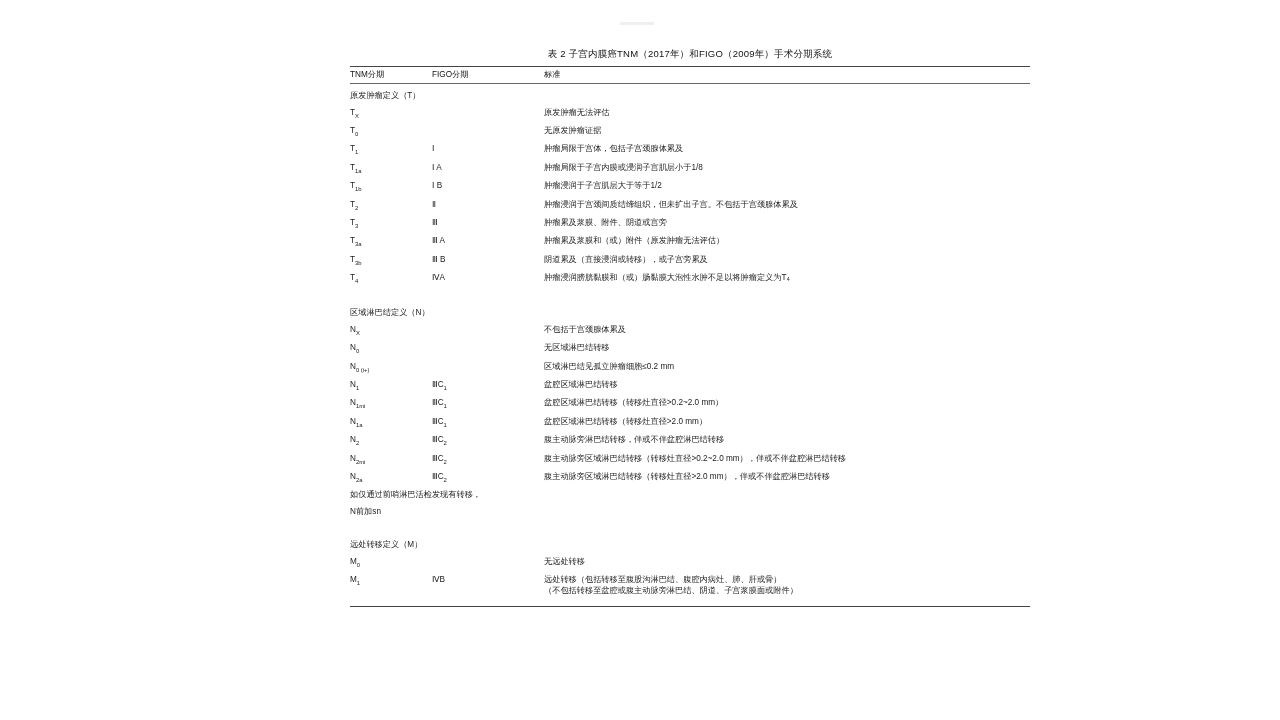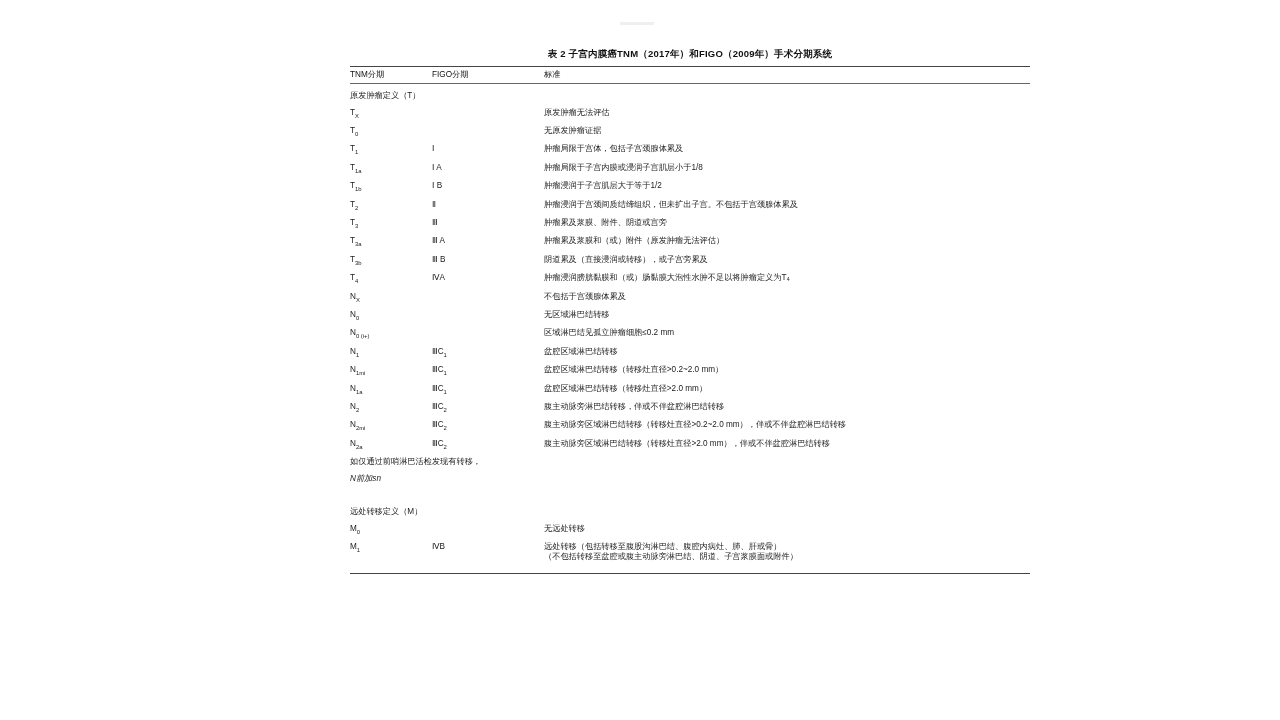--- a/index.html
+++ b/index.html
@@ -20,21 +20,21 @@
   .doc {
     position: absolute;
     left: 350px;
     top: 48px;
     width: 680px;
     color: #1b1b1b;
   }
   .caption {
     text-align: center;
     font-size: 9.5px;
-    font-weight: bold;
+    font-weight: normal;
     letter-spacing: .2px;
     margin-bottom: 5px;
     color: #111;
   }
   table.tnm {
     width: 100%;
     border-collapse: collapse;
     font-size: 8.2px;
     line-height: 1.25;
   }
@@ -68,21 +68,20 @@
     font-size: 0.72em;
     vertical-align: sub;
     letter-spacing: 0;
   }
   .note {
     padding-top: 6px;
     margin-top: 24px;
   }
   .note-2 {
     padding-left: 13px;
-    font-style: italic;
   }
   .bottom-rule {
     border-top: 1.1px solid #444;
     margin-top: 7px;
     height: 0;
   }
   .std-multiline span { display: block; }
   .tiny-top-mark {
     position: absolute;
     left: 620px;
@@ -158,20 +157,23 @@
           <tr>
             <td class="col-tnm indent1">T<span class="sub">3b</span></td>
             <td class="col-figo">Ⅲ B</td>
             <td class="col-std">阴道累及（直接浸润或转移），或子宫旁累及</td>
           </tr>
           <tr>
             <td class="col-tnm">T<span class="sub">4</span></td>
             <td class="col-figo">ⅣA</td>
             <td class="col-std">肿瘤浸润膀胱黏膜和（或）肠黏膜大泡性水肿不足以将肿瘤定义为T₄</td>
           </tr>
+          <tr class="section section-gap">
+            <td colspan="3">区域淋巴结定义（N）</td>
+          </tr>
           <tr>
             <td class="col-tnm">N<span class="sub">X</span></td>
             <td class="col-figo"></td>
             <td class="col-std">不包括于宫颈腺体累及</td>
           </tr>
           <tr>
             <td class="col-tnm">N<span class="sub">0</span></td>
             <td class="col-figo"></td>
             <td class="col-std">无区域淋巴结转移</td>
           </tr>

